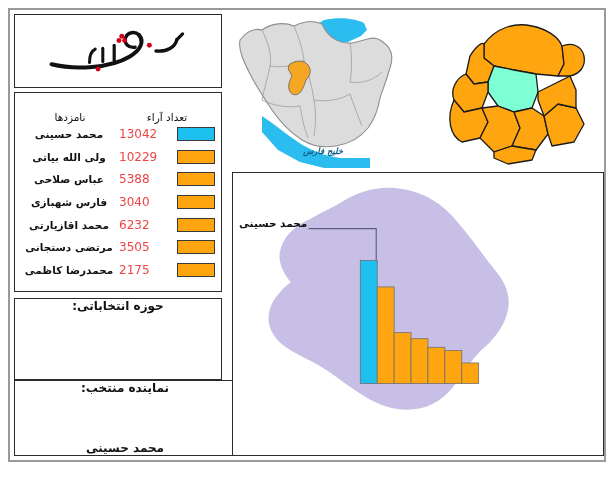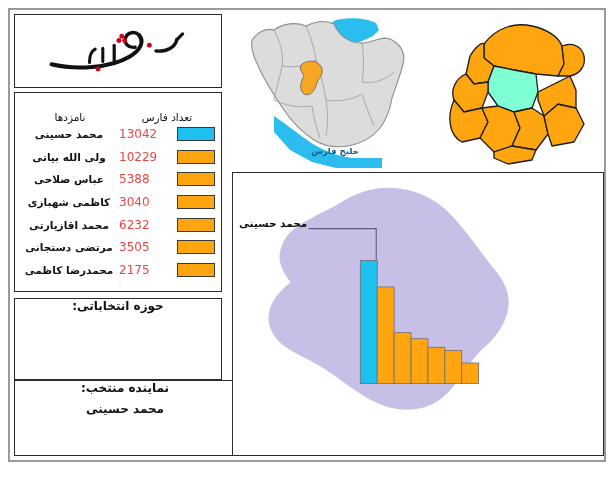--- a/index.html
+++ b/index.html
@@ -52,29 +52,29 @@
   .cname{
     flex:1;text-align:center;font-size:10.5px;font-weight:bold;color:#111;
     white-space:nowrap;font-family:"DejaVu Sans",sans-serif;
   }
 
   
   .district-panel{left:14px;top:298px;width:208px;height:82px;}
   .rep-panel{left:14px;top:380px;width:222px;height:76px;}
   .info-inner{
     position:absolute;inset:0;display:flex;flex-direction:column;
-    align-items:center;justify-content:flex-start;gap:7px;
+    align-items:center;justify-content:space-between;gap:7px;
   }
   .info-line{
     font-size:12px;font-weight:bold;color:#111;text-align:center;white-space:nowrap;
     font-family:"DejaVu Sans",sans-serif;
   }
 
   
-  .iran-map{position:absolute;left:240px;top:12px;width:190px;height:158px;}
+  .iran-map{position:absolute;left:228px;top:12px;width:190px;height:158px;font-style:italic;}
   .prov-map{position:absolute;left:440px;top:12px;width:166px;height:158px;}
   .iran-map svg,.prov-map svg{display:block;width:100%;height:100%;}
 
   
   .chart-panel{left:232px;top:172px;width:372px;height:284px;}
   .chart-stage{position:absolute;inset:0;overflow:hidden;}
   .chart-stage svg{position:absolute;left:0;top:0;width:100%;height:100%;}
   .annot{
     position:absolute;left:6px;top:44px;width:76px;text-align:left;
     font-size:10.5px;font-weight:bold;color:#0d0d0d;white-space:nowrap;
@@ -107,21 +107,21 @@
           <circle cx="79" cy="49" r="2.6"></circle>
           <circle cx="133" cy="24" r="2.6"></circle>
         </g>
       </svg>
     </div>
   </div>
 
   <div class="panel table-panel">
     <div class="tbl">
       <div class="tbl-head">
-        <div class="th th-votes">تعداد فارس</div>
+        <div class="th th-votes">تعداد آراء</div>
         <div class="th th-names">نامزدها</div>
       </div>
       <div id="rows-host">
           <div class="row">
             <div class="swatch" style="background: rgb(30, 192, 240);"></div>
             <div class="votes">13042</div>
             <div class="cname">محمد حسینی</div>
           </div>
           <div class="row">
             <div class="swatch" style="background: rgb(255, 165, 16);"></div>
@@ -129,21 +129,21 @@
             <div class="cname">ولی الله بیاتی</div>
           </div>
           <div class="row">
             <div class="swatch" style="background: rgb(255, 165, 16);"></div>
             <div class="votes">5388</div>
             <div class="cname">عباس صلاحی</div>
           </div>
           <div class="row">
             <div class="swatch" style="background: rgb(255, 165, 16);"></div>
             <div class="votes">3040</div>
-            <div class="cname">کاظمی شهبازی</div>
+            <div class="cname">فارس شهبازی</div>
           </div>
           <div class="row">
             <div class="swatch" style="background: rgb(255, 165, 16);"></div>
             <div class="votes">6232</div>
             <div class="cname">محمد اقازیارتی</div>
           </div>
           <div class="row">
             <div class="swatch" style="background: rgb(255, 165, 16);"></div>
             <div class="votes">3505</div>
             <div class="cname">مرتضی دستجانی</div>

